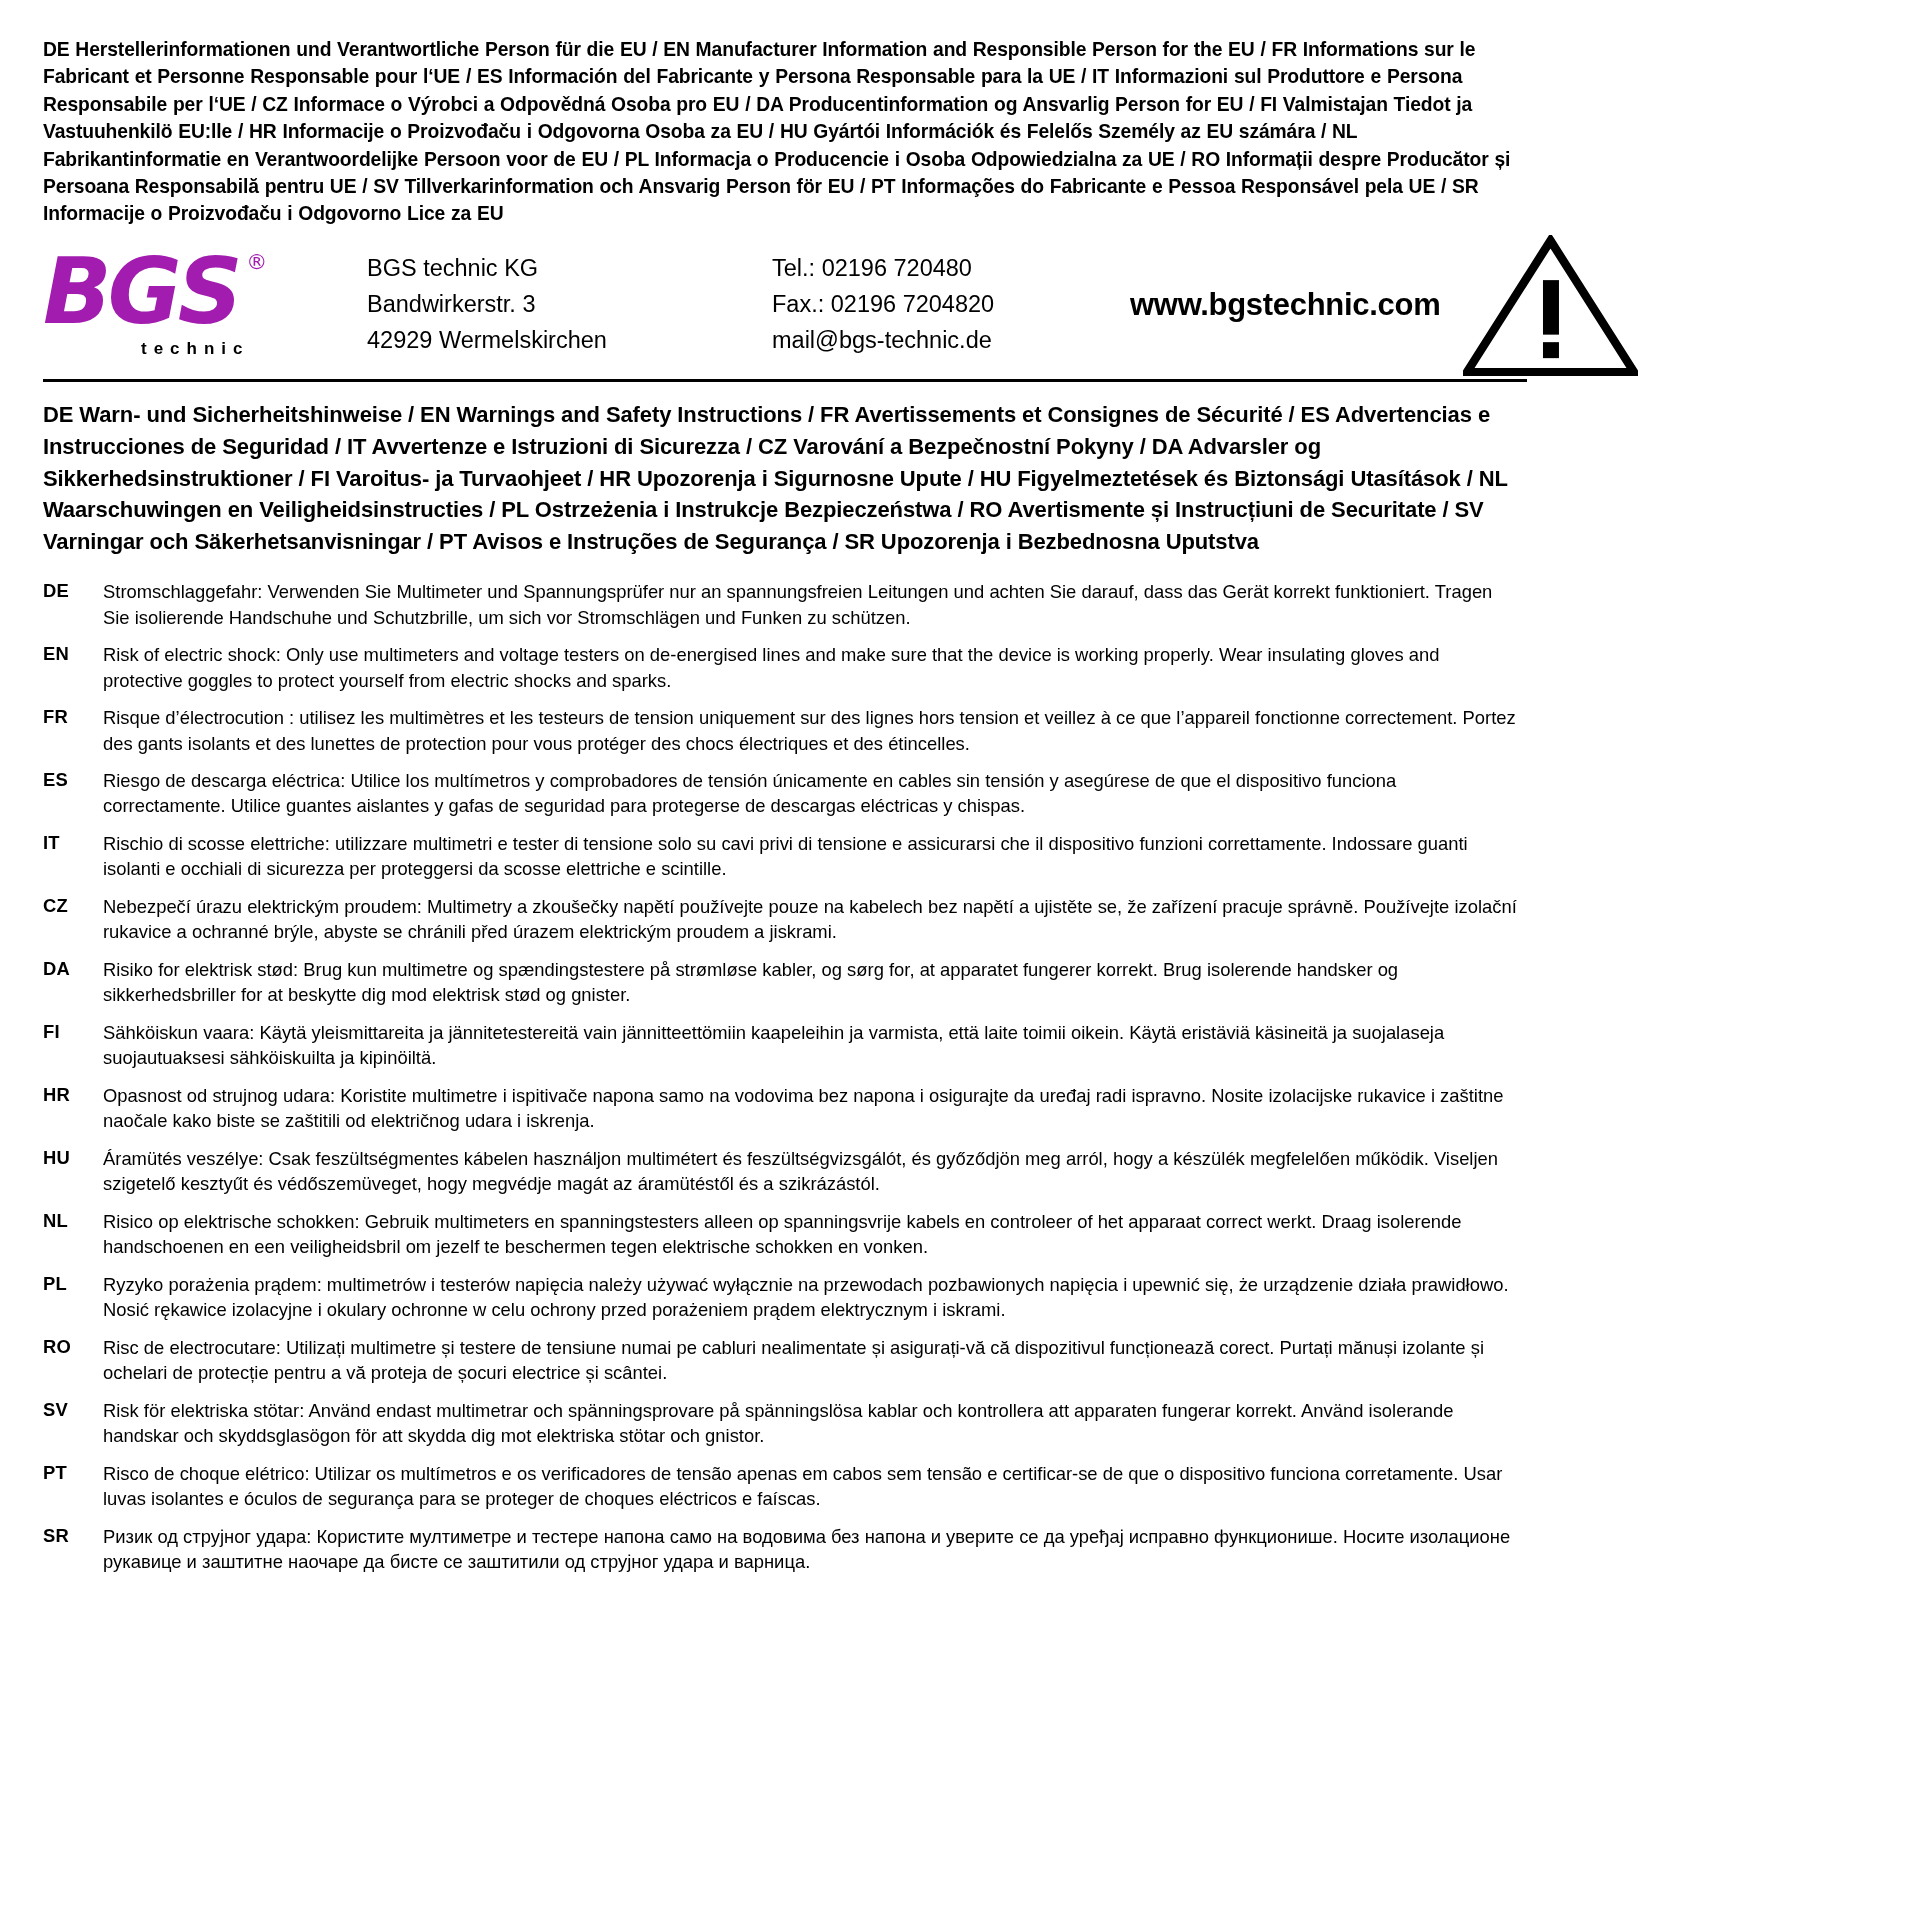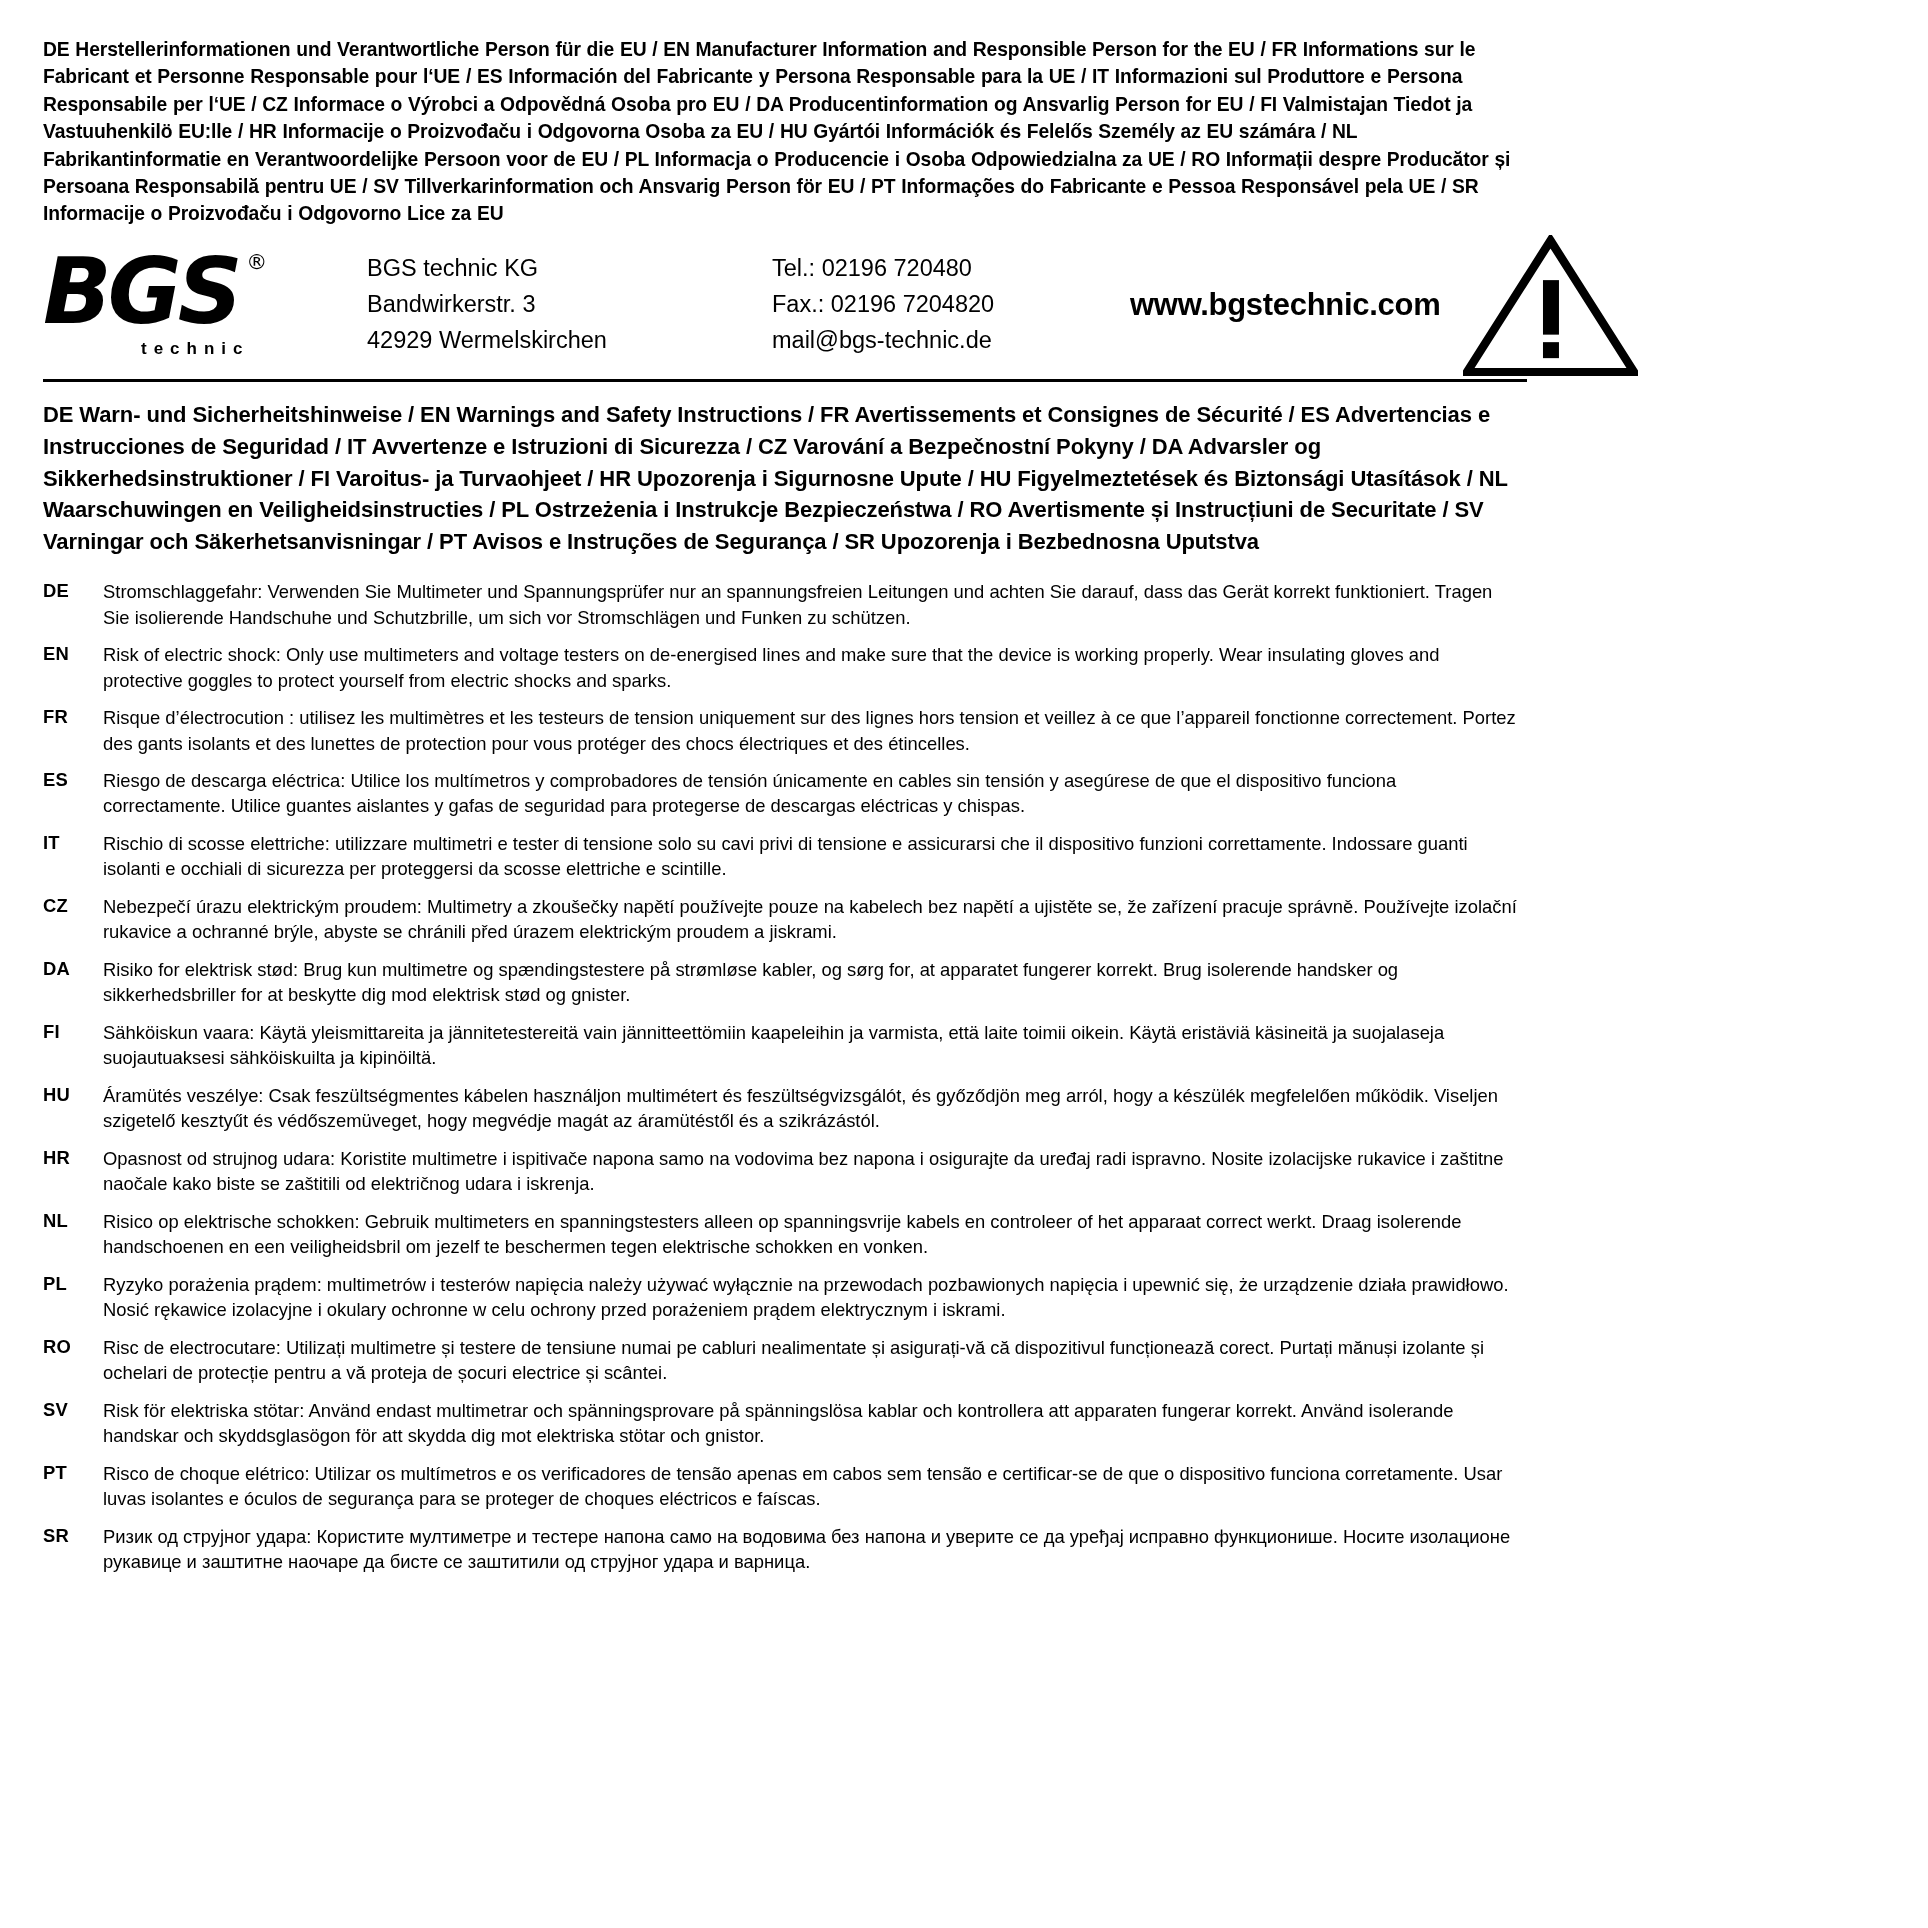--- a/index.html
+++ b/index.html
@@ -52,21 +52,21 @@
     justify-content: center;
   }
   .logo-bgs {
     position: relative;
     font-family: "DejaVu Sans", sans-serif;
     font-weight: bold;
     font-style: italic;
     font-size: 90px;
     line-height: 0.92;
     letter-spacing: -3.8px;
-    color: #000000;
+    color: #a21caf;
   }
   .logo-reg {
     position: absolute;
     top: 1.9px;
     right: -24.5px;
     font-size: 21px;
     font-style: normal;
     font-weight: normal;
   }
   .logo-technic {
@@ -205,28 +205,28 @@
     </div>
     <div class="lang-row">
       <div class="lang-code">DA</div>
       <div class="lang-text">Risiko for elektrisk stød: Brug kun multimetre og spændingstestere på strømløse kabler, og sørg for, at apparatet fungerer korrekt. Brug isolerende handsker og sikkerhedsbriller for at beskytte dig mod elektrisk stød og gnister.</div>
     </div>
     <div class="lang-row">
       <div class="lang-code">FI</div>
       <div class="lang-text">Sähköiskun vaara: Käytä yleismittareita ja jännitetestereitä vain jännitteettömiin kaapeleihin ja varmista, että laite toimii oikein. Käytä eristäviä käsineitä ja suojalaseja suojautuaksesi sähköiskuilta ja kipinöiltä.</div>
     </div>
     <div class="lang-row">
+      <div class="lang-code">HR</div>
+      <div class="lang-text">Opasnost od strujnog udara: Koristite multimetre i ispitivače napona samo na vodovima bez napona i osigurajte da uređaj radi ispravno. Nosite izolacijske rukavice i zaštitne naočale kako biste se zaštitili od električnog udara i iskrenja.</div>
+    </div>
+    <div class="lang-row">
       <div class="lang-code">HU</div>
       <div class="lang-text">Áramütés veszélye: Csak feszültségmentes kábelen használjon multimétert és feszültségvizsgálót, és győződjön meg arról, hogy a készülék megfelelően működik. Viseljen szigetelő kesztyűt és védőszemüveget, hogy megvédje magát az áramütéstől és a szikrázástól.</div>
     </div>
     <div class="lang-row">
-      <div class="lang-code">HR</div>
-      <div class="lang-text">Opasnost od strujnog udara: Koristite multimetre i ispitivače napona samo na vodovima bez napona i osigurajte da uređaj radi ispravno. Nosite izolacijske rukavice i zaštitne naočale kako biste se zaštitili od električnog udara i iskrenja.</div>
-    </div>
-    <div class="lang-row">
       <div class="lang-code">NL</div>
       <div class="lang-text">Risico op elektrische schokken: Gebruik multimeters en spanningstesters alleen op spanningsvrije kabels en controleer of het apparaat correct werkt. Draag isolerende handschoenen en een veiligheidsbril om jezelf te beschermen tegen elektrische schokken en vonken.</div>
     </div>
     <div class="lang-row">
       <div class="lang-code">PL</div>
       <div class="lang-text">Ryzyko porażenia prądem: multimetrów i testerów napięcia należy używać wyłącznie na przewodach pozbawionych napięcia i upewnić się, że urządzenie działa prawidłowo. Nosić rękawice izolacyjne i okulary ochronne w celu ochrony przed porażeniem prądem elektrycznym i iskrami.</div>
     </div>
     <div class="lang-row">
       <div class="lang-code">RO</div>
       <div class="lang-text">Risc de electrocutare: Utilizați multimetre și testere de tensiune numai pe cabluri nealimentate și asigurați-vă că dispozitivul funcționează corect. Purtați mănuși izolante și ochelari de protecție pentru a vă proteja de șocuri electrice și scântei.</div>

